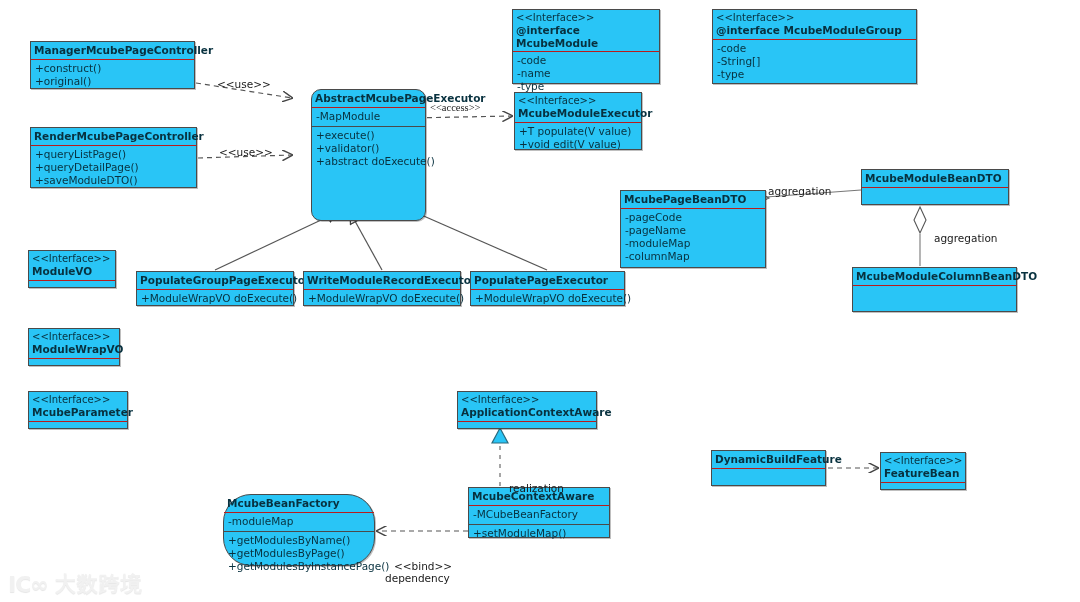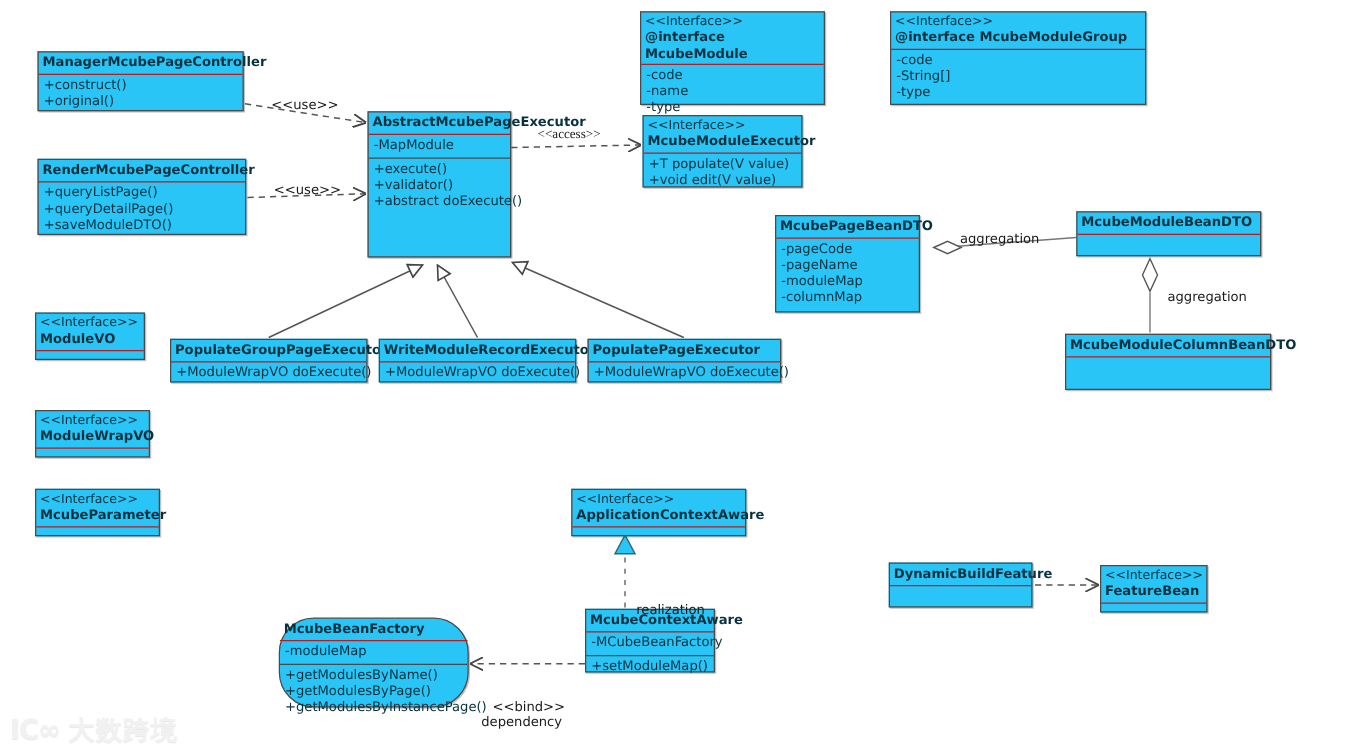--- a/index.html
+++ b/index.html
@@ -137,21 +137,21 @@
         </div>
       </div>
       <div class="node" style="left: 30px; top: 127px; width: 167px; height: 61px;">
         <div class="nhead"><span>RenderMcubePageController</span></div>
         <div class="nsec last">
           <div>+queryListPage()</div>
           <div>+queryDetailPage()</div>
           <div>+saveModuleDTO()</div>
         </div>
       </div>
-      <div class="node" style="left: 294px; top: 89px; width: 115px; height: 117px;">
+      <div class="node" style="left: 311px; top: 89px; width: 115px; height: 132px; border-radius: 10px;">
         <div class="nhead"><span>AbstractMcubePageExecutor</span></div>
         <div class="nsec">
           <div>-MapModule</div>
         </div>
         <div class="nsec last">
           <div>+execute()</div>
           <div>+validator()</div>
           <div>+abstract doExecute()</div>
         </div>
       </div>
@@ -171,21 +171,21 @@
           <div>-type</div>
         </div>
       </div>
       <div class="node" style="left: 514px; top: 92px; width: 128px; height: 58px;">
         <div class="nhead"><span class="stereo">&lt;&lt;Interface&gt;&gt;</span><span>McubeModuleExecutor</span></div>
         <div class="nsec last">
           <div>+T populate(V value)</div>
           <div>+void edit(V value)</div>
         </div>
       </div>
-      <div class="node" style="left: 620px; top: 172px; width: 116px; height: 78px;">
+      <div class="node" style="left: 620px; top: 190px; width: 146px; height: 78px;">
         <div class="nhead"><span>McubePageBeanDTO</span></div>
         <div class="nsec last">
           <div>-pageCode</div>
           <div>-pageName</div>
           <div>-moduleMap</div>
           <div>-columnMap</div>
         </div>
       </div>
       <div class="node" style="left: 861px; top: 169px; width: 148px; height: 36px;">
         <div class="nhead"><span>McubeModuleBeanDTO</span></div>
@@ -222,21 +222,21 @@
       <div class="node" style="left: 470px; top: 271px; width: 155px; height: 35px;">
         <div class="nhead"><span>PopulatePageExecutor</span></div>
         <div class="nsec last">
           <div>+ModuleWrapVO doExecute()</div>
         </div>
       </div>
       <div class="node" style="left: 457px; top: 391px; width: 140px; height: 38px;">
         <div class="nhead"><span class="stereo">&lt;&lt;Interface&gt;&gt;</span><span>ApplicationContextAware</span></div>
         <div class="nsec last empty"></div>
       </div>
-      <div class="node" style="left: 468px; top: 487px; width: 104px; height: 51px;">
+      <div class="node" style="left: 468px; top: 487px; width: 142px; height: 51px;">
         <div class="nhead"><span>McubeContextAware</span></div>
         <div class="nsec">
           <div>-MCubeBeanFactory</div>
         </div>
         <div class="nsec last">
           <div>+setModuleMap()</div>
         </div>
       </div>
       <div class="node" style="left: 223px; top: 494px; width: 152px; height: 72px; border-radius: 28px;">
         <div class="nhead"><span>McubeBeanFactory</span></div>

